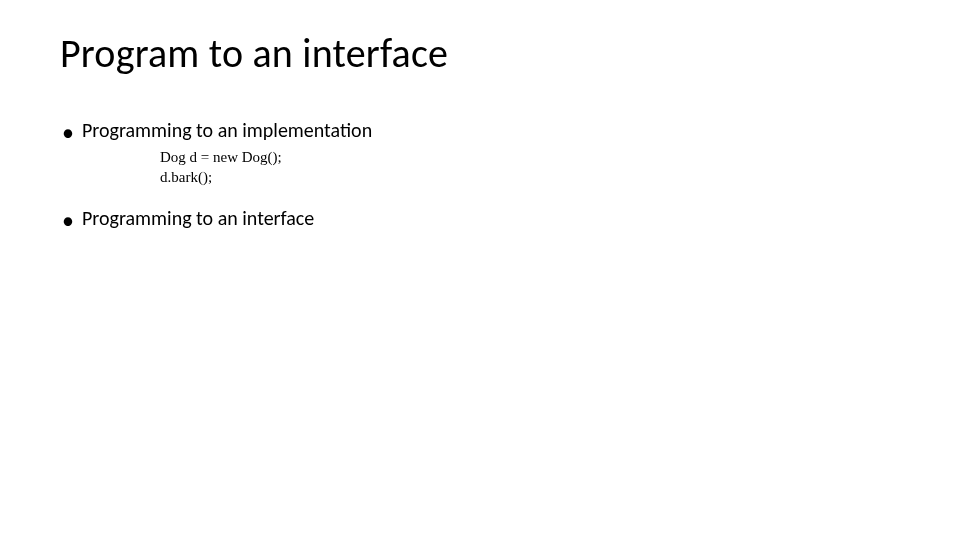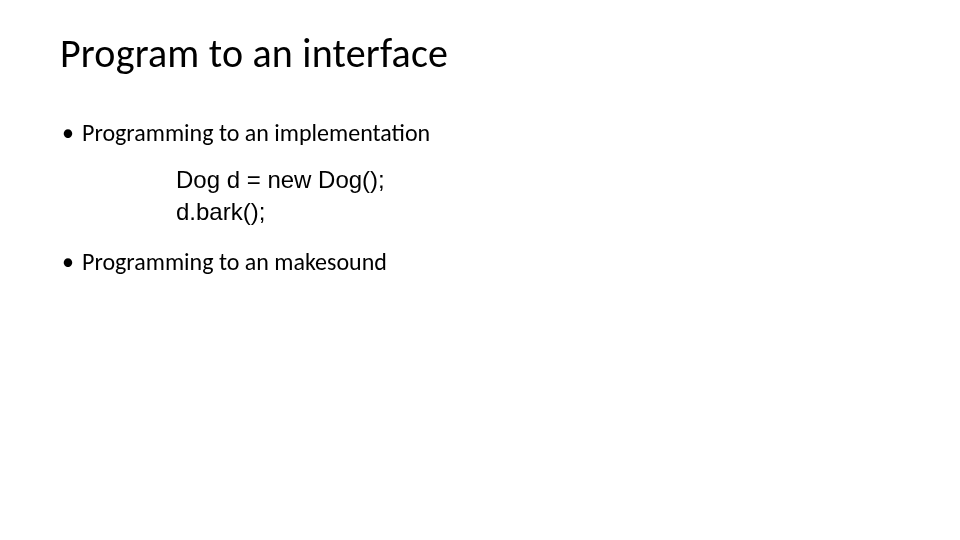--- a/index.html
+++ b/index.html
@@ -22,53 +22,53 @@
     font-size: 40px;
     font-weight: 400;
     letter-spacing: 0.2px;
     margin: 0 0 42px 0;
     line-height: 1.1;
   }
   .bullet-block {
     margin-bottom: 18px;
   }
   .bullet {
-    font-size: 24px;
+    font-size: 20px;
     line-height: 1.25;
     margin: 0 0 4px 0;
     padding-left: 22px;
     position: relative;
   }
   .bullet::before {
     content: "•";
     position: absolute;
     left: 2px;
     top: 0;
     font-size: 24px;
     line-height: 1.25;
   }
   .code {
-    font-family: Liberation Sans, sans-serif;
-    font-size: 24px;
+    font-family: Liberation Serif, serif;
+    font-size: 15px;
     line-height: 1.35;
     white-space: pre;
-    margin: 16px;
+    margin: 0;
     padding-left: 100px;
   }
 </style>
 </head>
 <body>
 
 <div class="slide">
 
   <h1 class="title">Program to an interface</h1>
 
   <div class="bullet-block">
     <p class="bullet">Programming to an implementation</p>
     <pre class="code">Dog d = new Dog();
 d.bark();</pre>
   </div>
 
   <div class="bullet-block">
-    <p class="bullet">Programming to an makesound</p>
+    <p class="bullet">Programming to an interface</p>
   </div>
 
 </div>
 
 </body></html>

